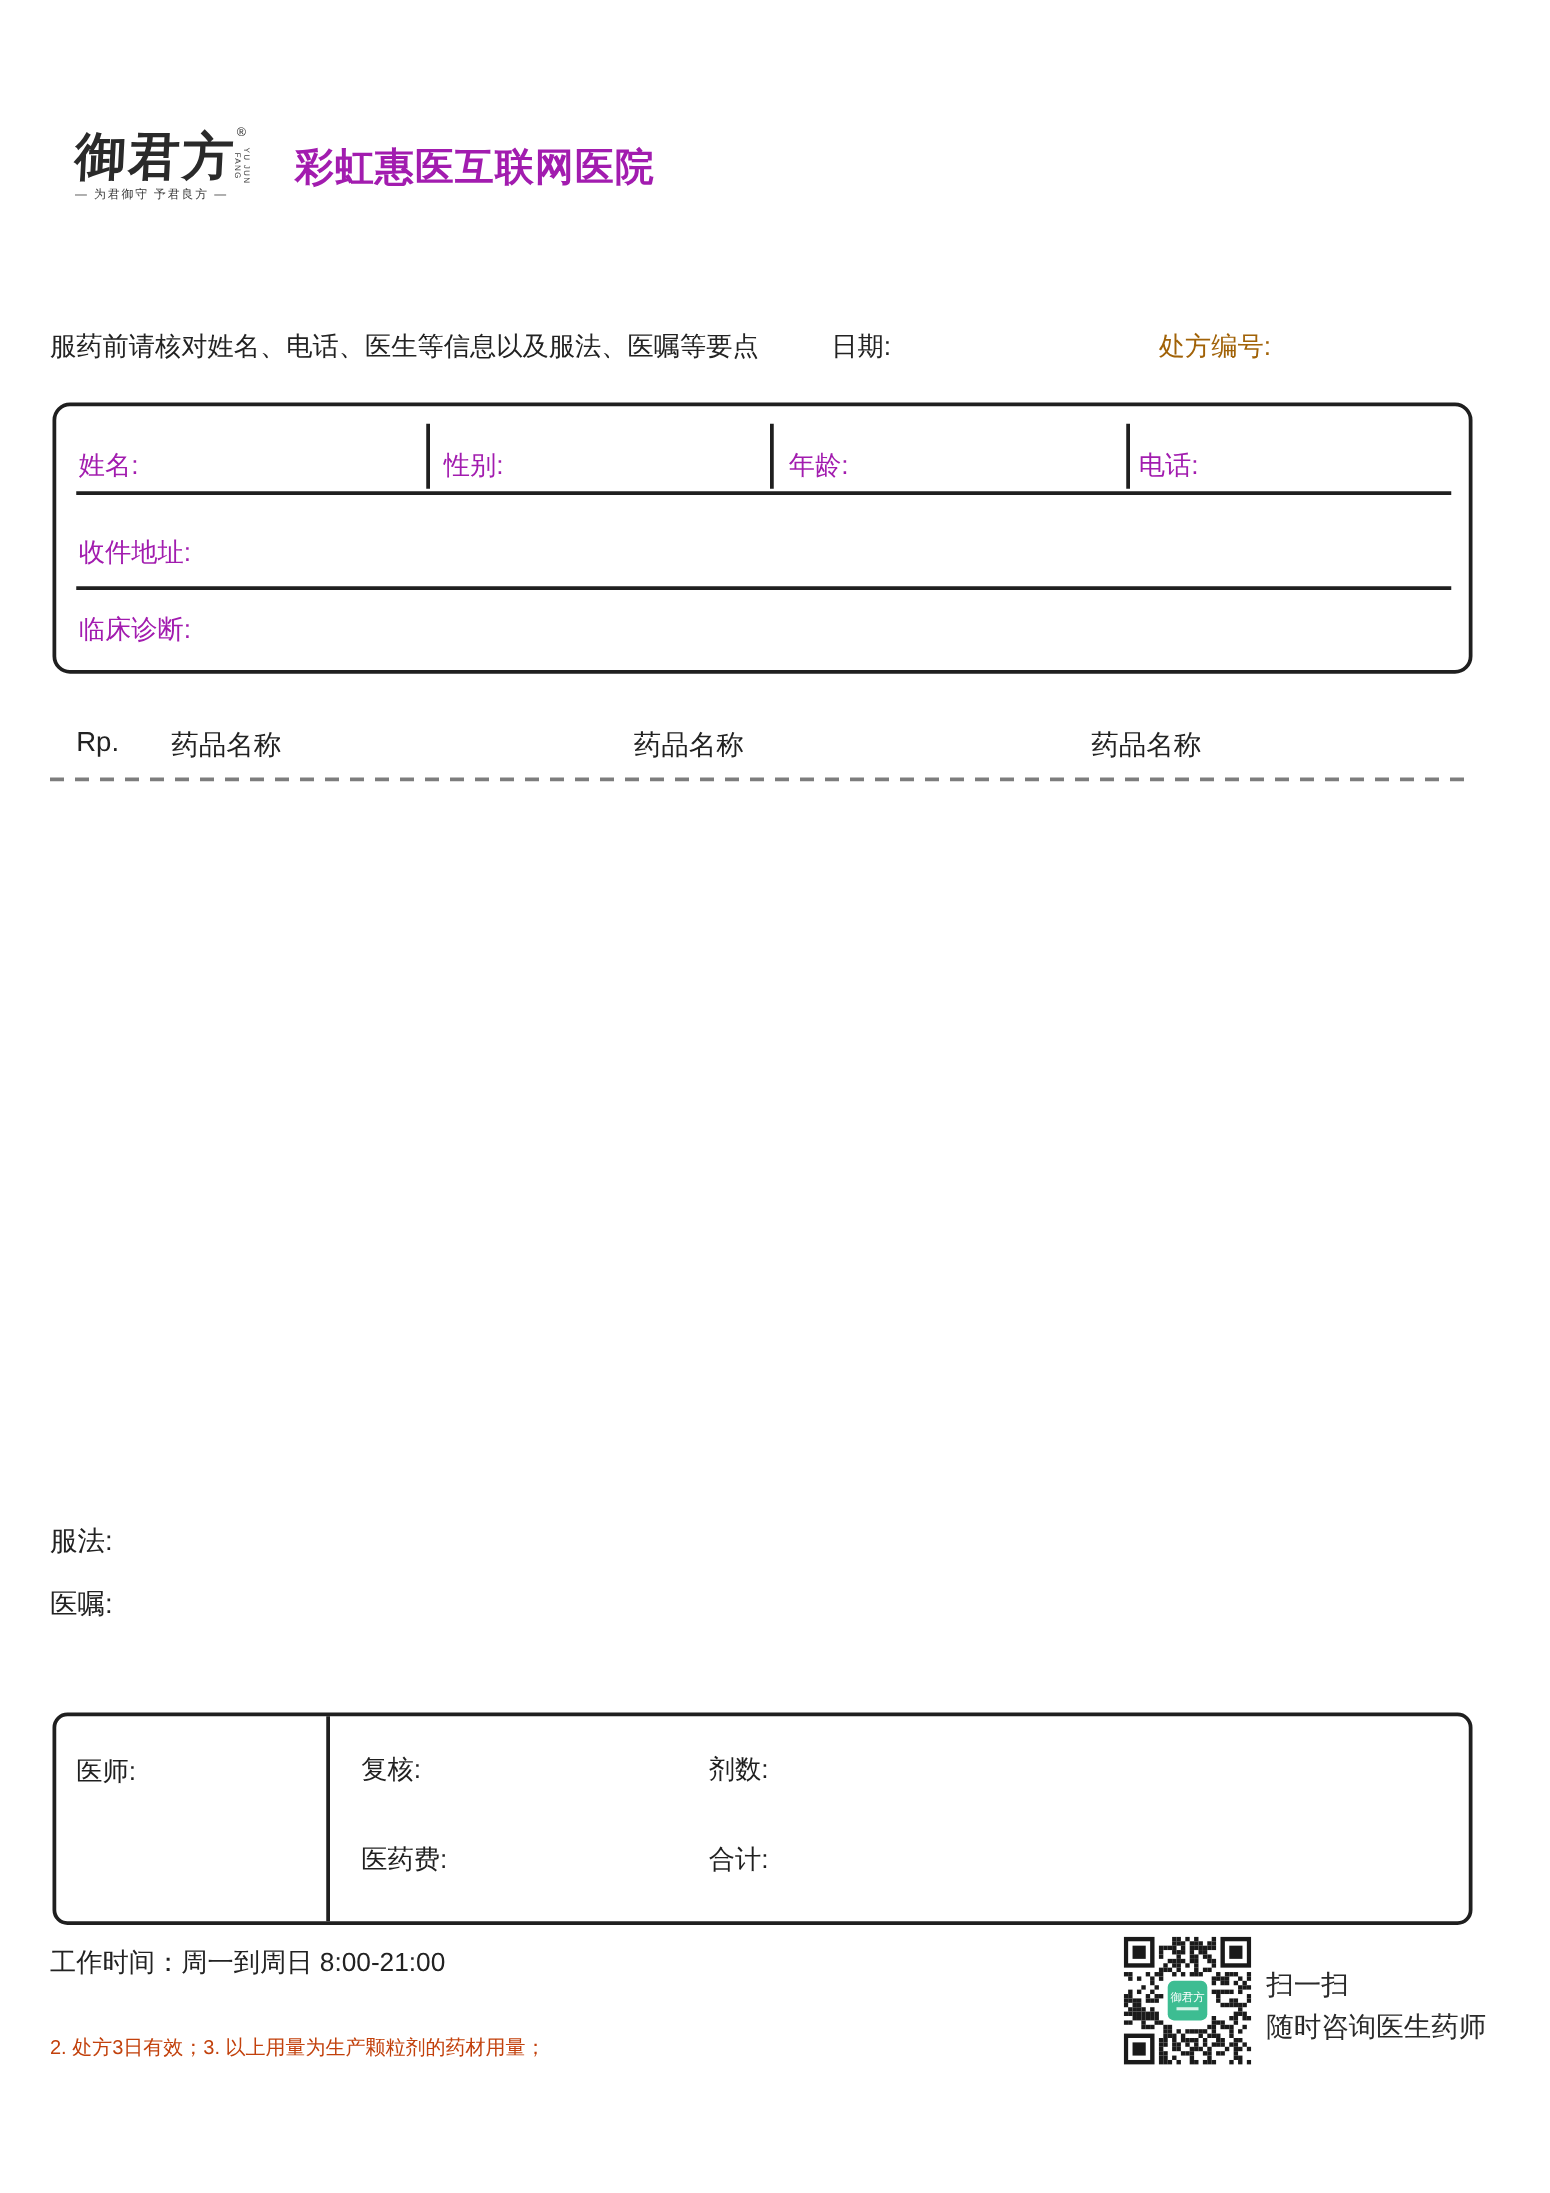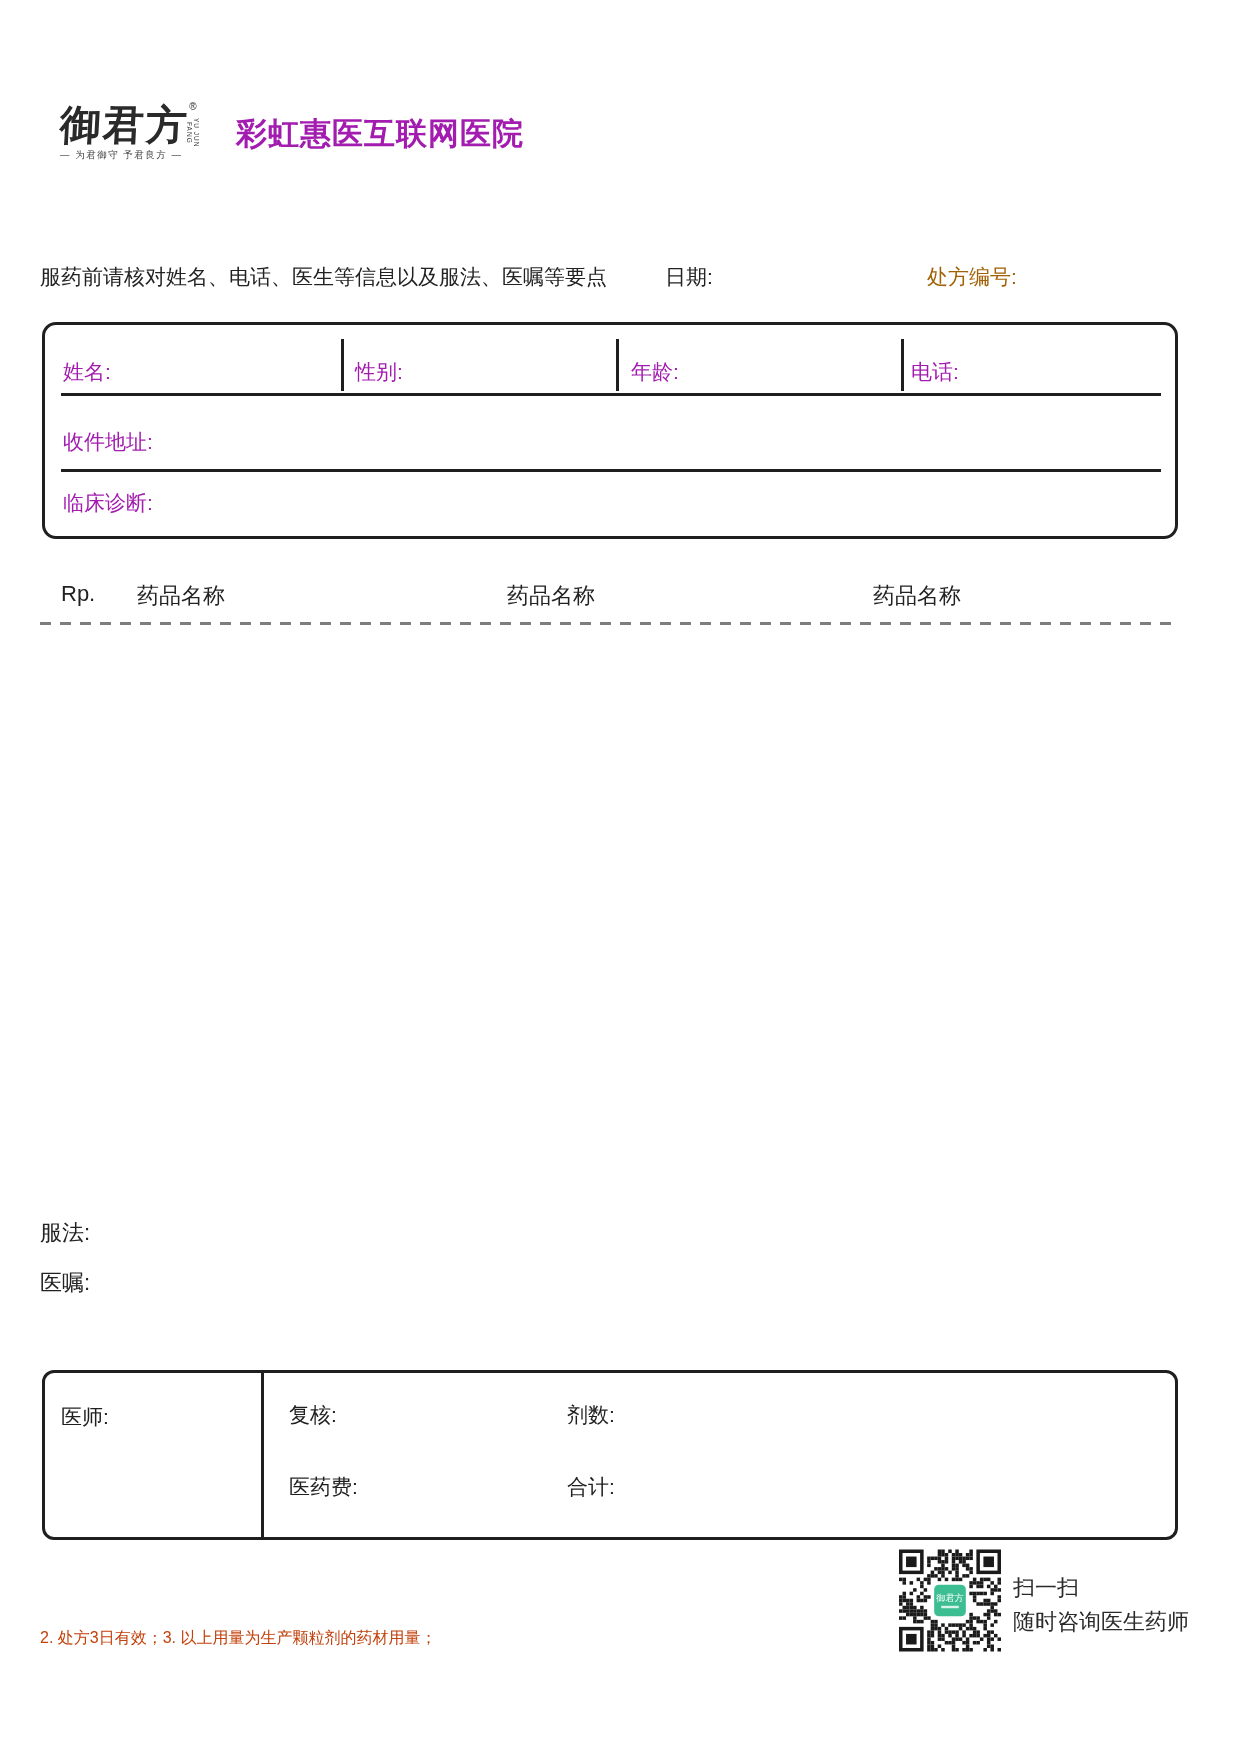--- a/index.html
+++ b/index.html
@@ -109,20 +109,21 @@
 
   <div class="sign-box">
     <div class="sign-vdiv"></div>
     <div class="sb-label" style="left:16px; top:30px;">医师:</div>
     <div class="sb-label" style="left:244px; top:28px;">复核:</div>
     <div class="sb-label" style="left:522px; top:28px;">剂数:</div>
     <div class="sb-label" style="left:244px; top:100px;">医药费:</div>
     <div class="sb-label" style="left:522px; top:100px;">合计:</div>
   </div>
 
+  <div class="work-time">工作时间：周一到周日  8:00-21:00</div>
   <div class="note2">2. 处方3日有效；3. 以上用量为生产颗粒剂的药材用量；</div>
 
   <div class="qr-wrap">
     <svg viewBox="0 0 29 29" xmlns="http://www.w3.org/2000/svg">
       <g id="qr-modules" fill="#1a1a1a">
           <rect x="11" y="0" width="1" height="1"></rect>
           <rect x="12" y="0" width="1" height="1"></rect>
           <rect x="14" y="0" width="1" height="1"></rect>
           <rect x="16" y="0" width="1" height="1"></rect>
           <rect x="20" y="0" width="1" height="1"></rect>

